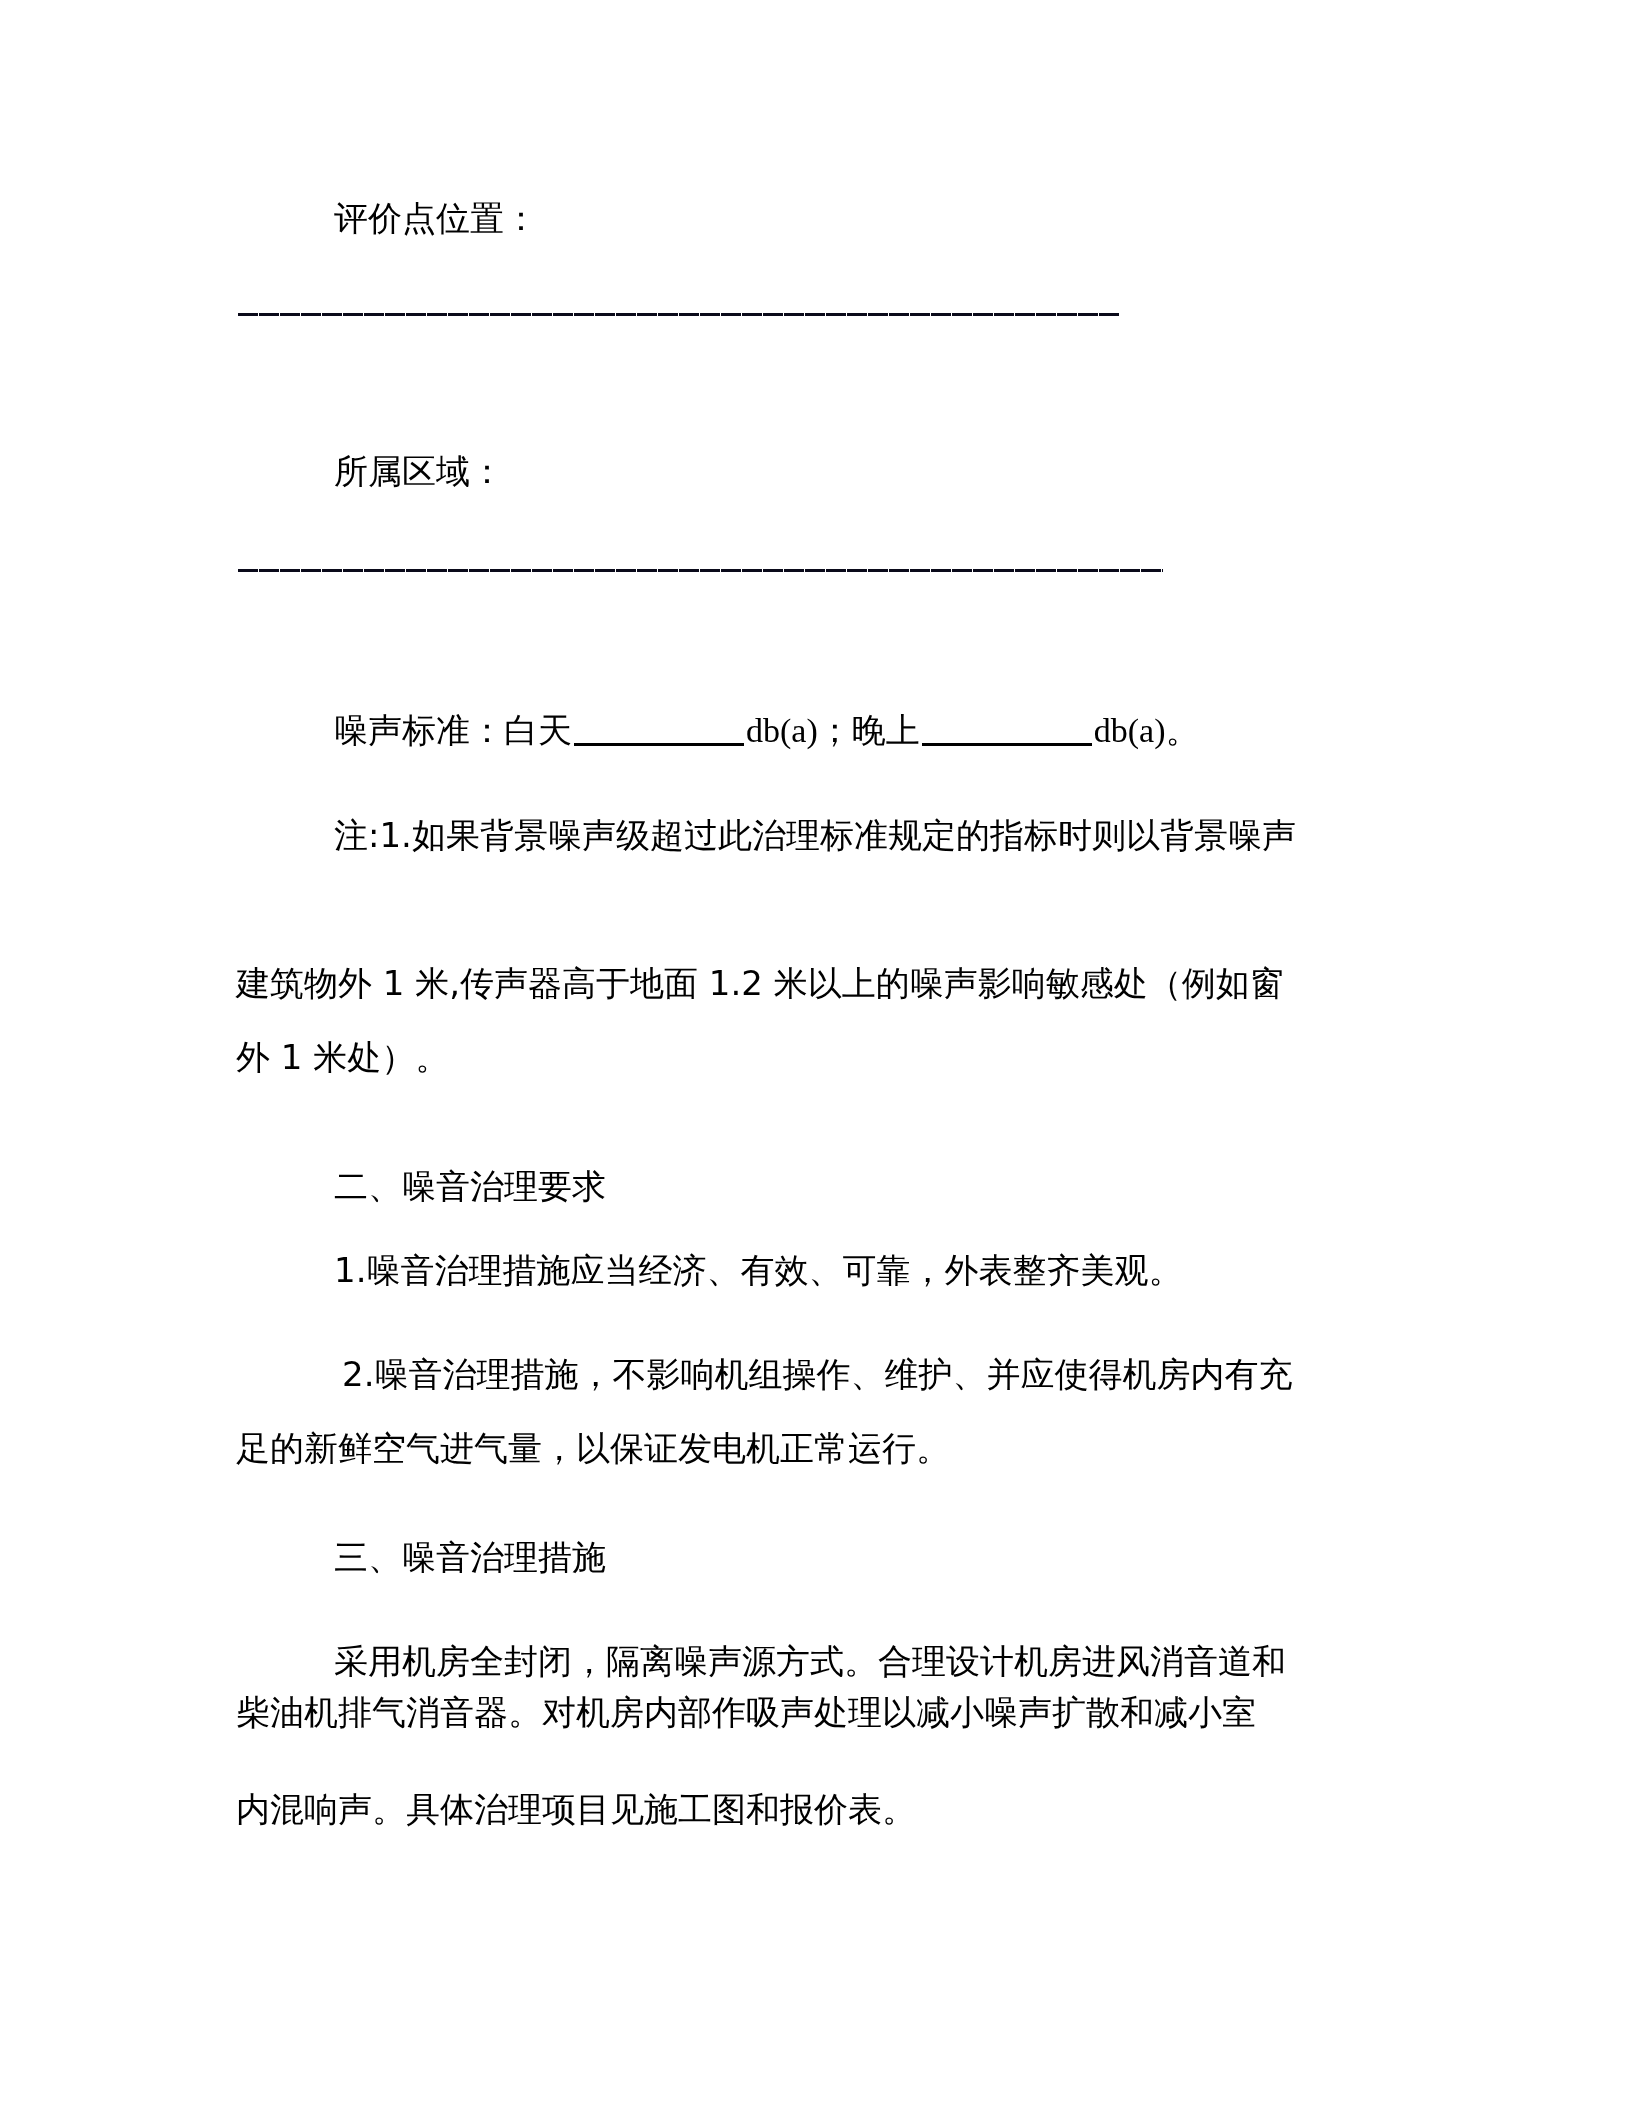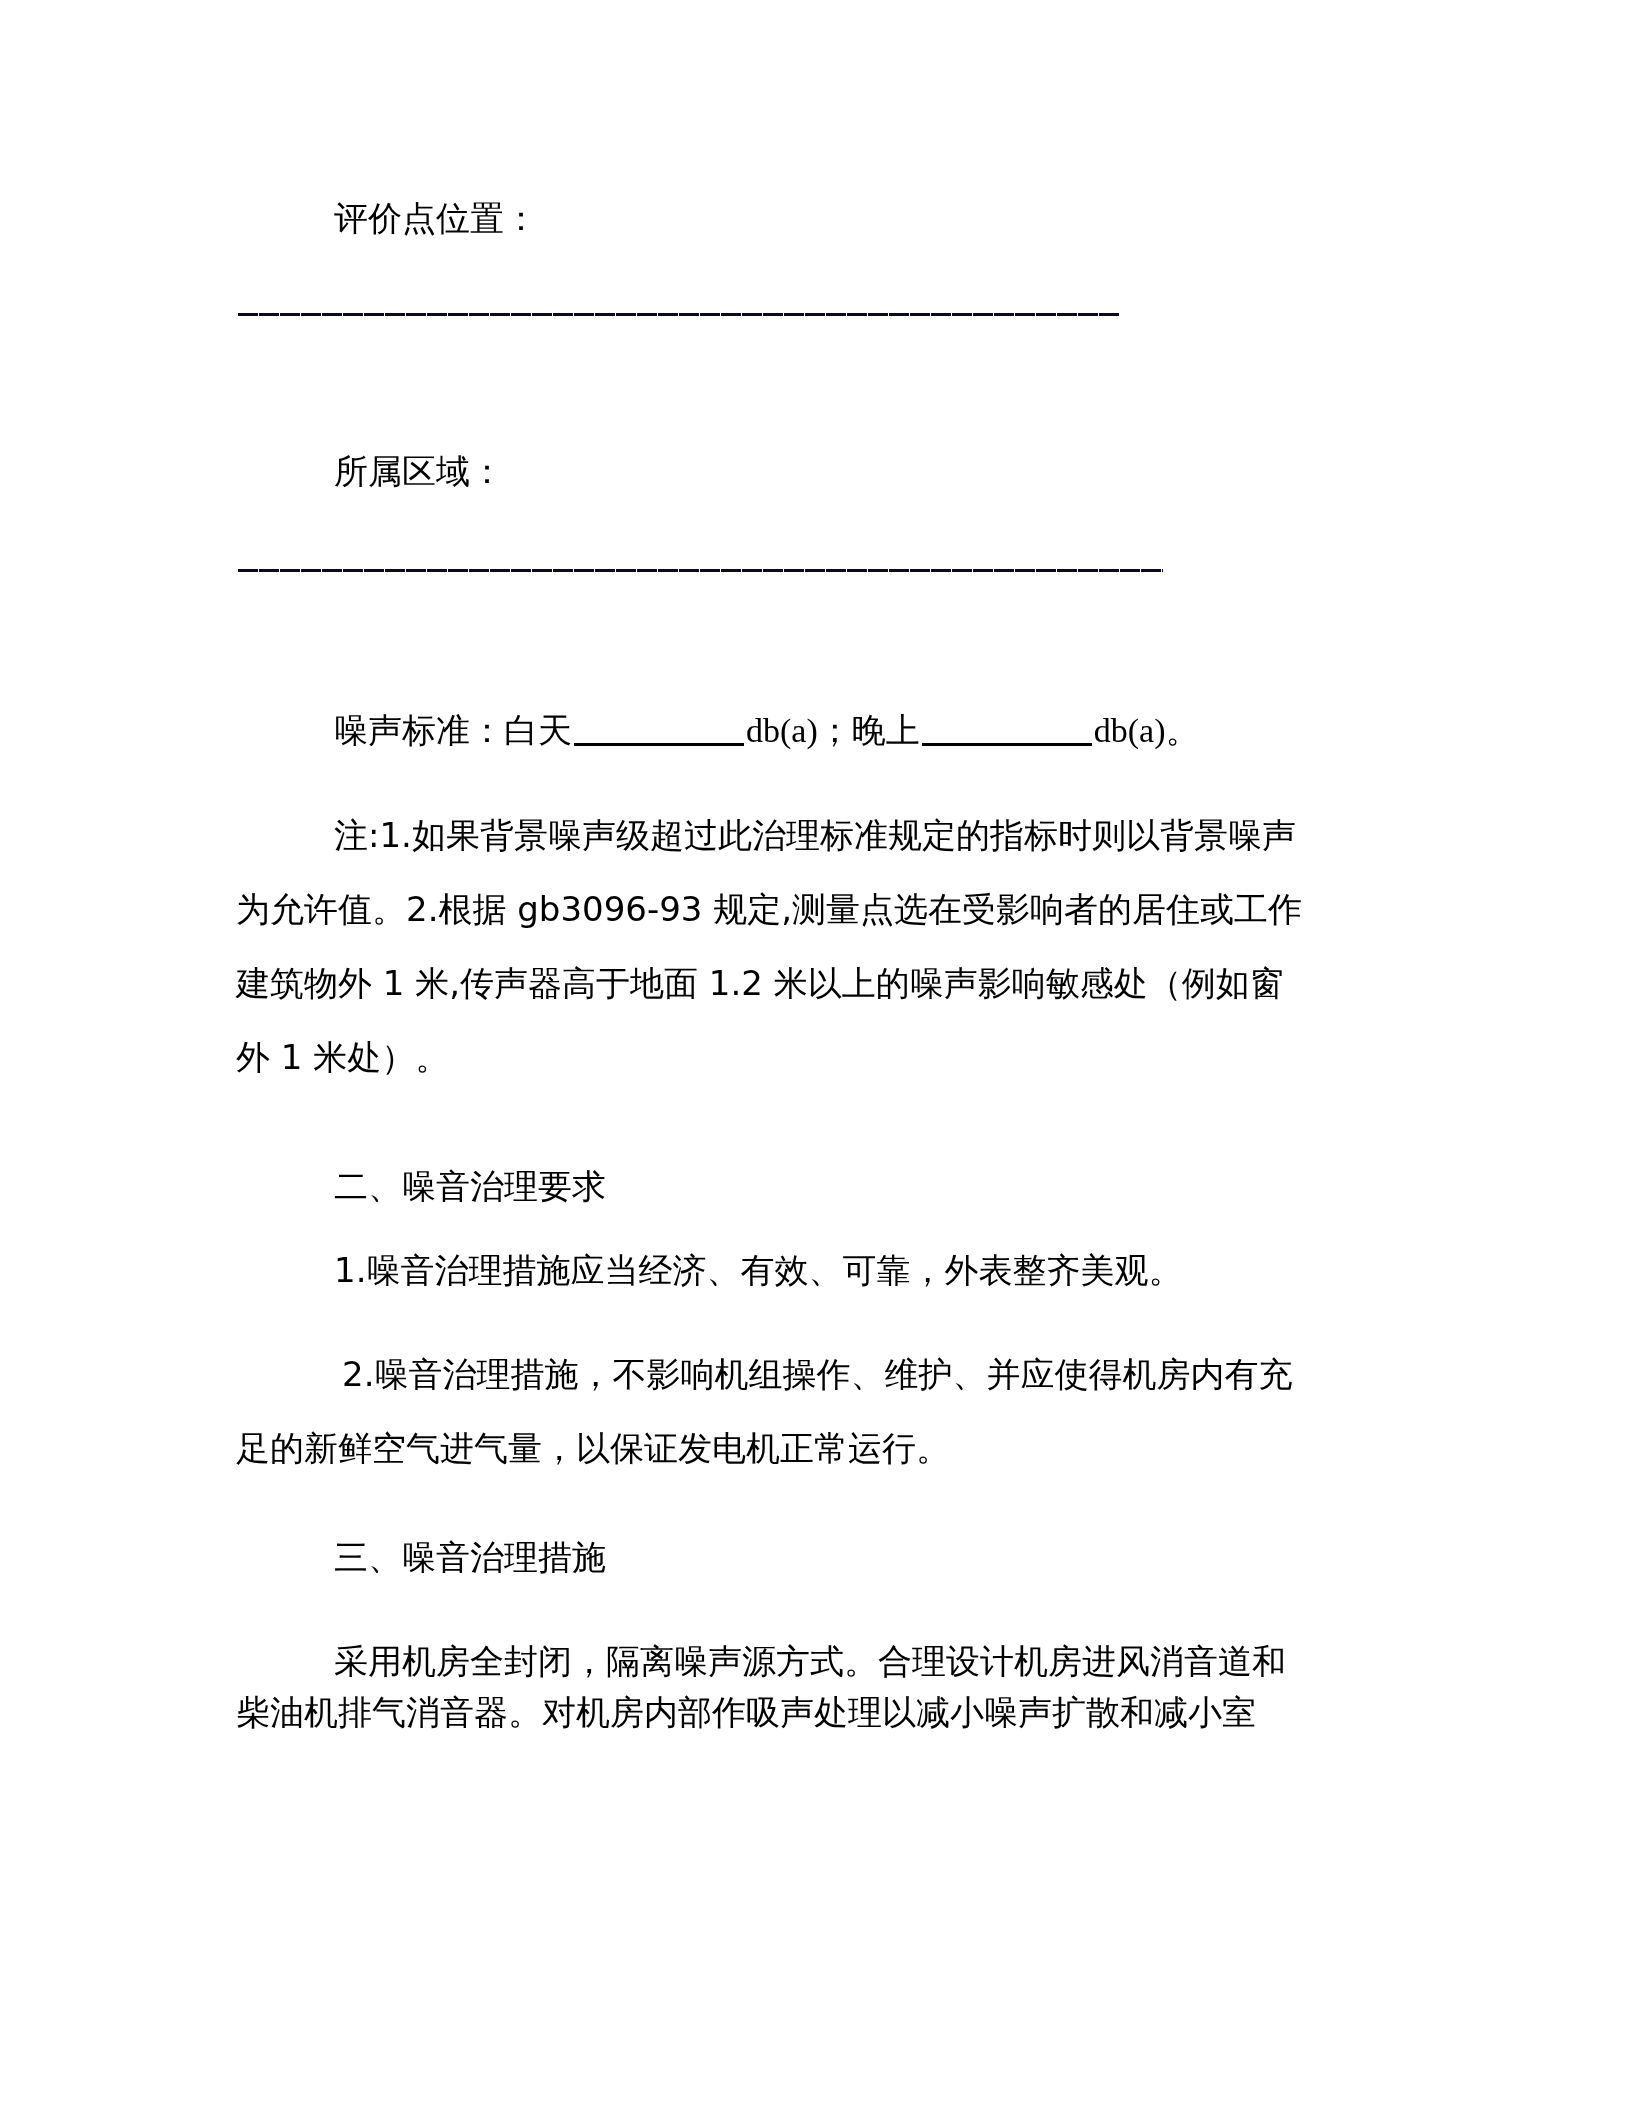--- a/index.html
+++ b/index.html
@@ -54,28 +54,28 @@
   <div class="rule" style="top:313px; width:882px;"></div>
 
   <div class="line indent" style="top:452px;font-family:Liberation Mono, monospace;">所属区域：</div>
   <div class="rule" style="top:569px; width:925px;"></div>
 
   <div class="line indent" style="top:709px;font-family:Liberation Serif, serif;">
     <span>噪声标准：</span><span>白天</span><span class="blank"></span><span>db(a)；</span><span>晚上</span><span class="blank"></span><span>db(a)。</span>
   </div>
 
   <div class="line indent" style="top:813px;">注:1.如果背景噪声级超过此治理标准规定的指标时则以背景噪声</div>
-  <div class="line" style="top:887px;">为允许值。2.根据 gb3096-93 规定,测量点选在受影响者的居住或工作</div>
   <div class="line" style="top:961px;">建筑物外 1 米,传声器高于地面 1.2 米以上的噪声影响敏感处（例如窗</div>
   <div class="line" style="top:1035px;">外 1 米处）。</div>
 
   <div class="line indent" style="top:1144px;margin-top:20px;">二、噪音治理要求</div>
 
   <div class="line indent" style="top:1248px;">1.噪音治理措施应当经济、有效、可靠，外表整齐美观。</div>
   <div class="line indent" style="top:1352px;margin-left:8px;">2.噪音治理措施，不影响机组操作、维护、并应使得机房内有充</div>
   <div class="line" style="top:1426px;">足的新鲜空气进气量，以保证发电机正常运行。</div>
 
   <div class="line indent" style="top:1535px;">三、噪音治理措施</div>
 
   <div class="line indent" style="top:1639px;">采用机房全封闭，隔离噪声源方式。合理设计机房进风消音道和</div>
   <div class="line" style="top:1690px;">柴油机排气消音器。对机房内部作吸声处理以减小噪声扩散和减小室</div>
+  <div class="line" style="top:1787px;">内混响声。具体治理项目见施工图和报价表。</div>
 
 </div>
 
 </body></html>

